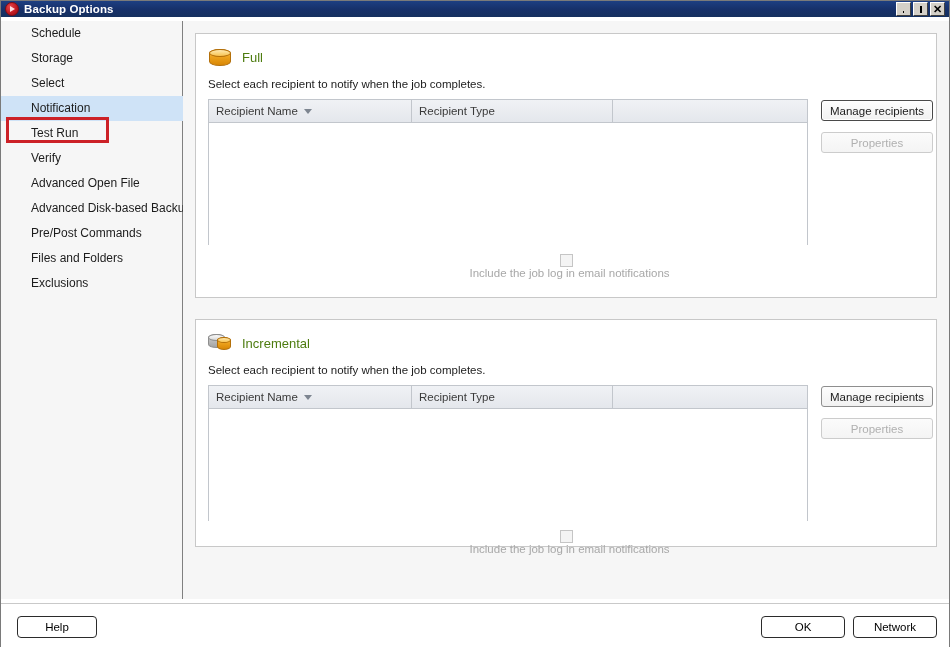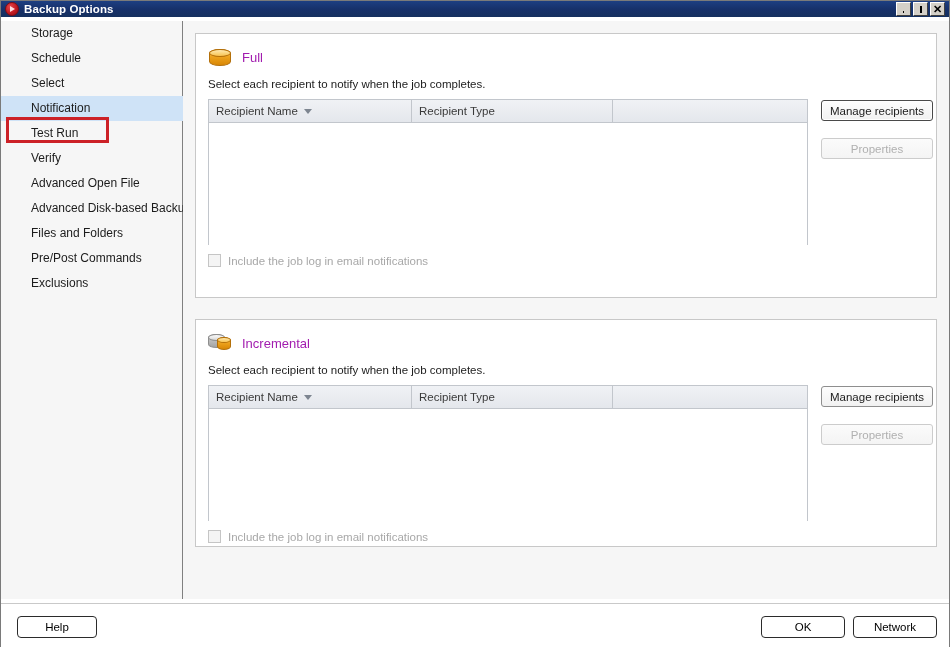--- a/index.html
+++ b/index.html
@@ -112,21 +112,21 @@
     box-sizing: border-box;
     padding: 10px 12px 12px 12px;
     position: relative;
   }
   .group-panel + .group-panel { margin-top: 21px; }
   .panel-full { height: 265px; }
   .panel-incremental { height: 228px; }
 
   .group-head { display: flex; align-items: center; height: 26px; }
   .group-title {
-    font-size: 13px; color: #a21caf; margin-left: 10px;
+    font-size: 13px; color: #4d7c0f; margin-left: 10px;
   }
   .group-desc {
     font-size: 11.5px; color: #1c1c1c;
     margin-top: 8px; margin-bottom: 9px;
   }
 
   
   .icon-db {
     position: relative; width: 24px; height: 22px; flex: 0 0 auto;
   }
@@ -190,21 +190,21 @@
     width: 0; height: 0; margin-left: 6px;
     border-left: 4.5px solid transparent;
     border-right: 4.5px solid transparent;
     border-top: 5px solid #7d8590;
   }
   .tbody { height: 122px; background: #fff; }
   .tbody-incr { height: 112px; background: #fff; }
 
   .side-buttons {
     margin-left: 13px; padding-top: 1px;
-    display: flex; flex-direction: column; gap: 17px;
+    display: flex; flex-direction: column; gap: 11px;
   }
   .btn {
     font-family: "Liberation Sans", sans-serif;
     font-size: 11.5px;
     height: 21px; width: 112px;
     background: linear-gradient(to bottom, #fdfdfd 0%, #f1f1f1 100%);
     border: 1px solid #8e8e8e;
     border-radius: 3px;
     color: #1c1c1c;
     cursor: default;
@@ -218,20 +218,21 @@
   .btn[disabled], .btn.disabled {
     color: #b0b0b0;
     border-color: #cccccc;
     background: linear-gradient(to bottom, #fbfbfb 0%, #f4f4f4 100%);
   }
 
   
   .check-line {
     display: flex; align-items: center;
     margin-top: 9px;
+    flex-direction: column;
   }
   .checkbox {
     width: 13px; height: 13px;
     border: 1px solid #c5c5c5;
     background: #f4f4f4;
     box-sizing: border-box;
     flex: 0 0 auto;
   }
   .check-label {
     font-size: 11.5px; color: #a8a8a8; margin-left: 7px; white-space: nowrap;
@@ -278,30 +279,30 @@
         </button>
       <button class="win-btn">
           <span class="glyph-close">✕</span>
         </button>
     </span>
   </div>
 
   <div class="body-area">
 
     <div class="sidebar">
+      <div class="nav-item">Schedule</div>
       <div class="nav-item">Storage</div>
-      <div class="nav-item">Schedule</div>
       <div class="nav-item">Select</div>
       <div class="nav-item selected">Notification</div>
       <div class="nav-item">Test Run</div>
       <div class="nav-item">Verify</div>
       <div class="nav-item">Advanced Open File</div>
       <div class="nav-item">Advanced Disk-based Backup</div>
+      <div class="nav-item">Pre/Post Commands</div>
       <div class="nav-item">Files and Folders</div>
-      <div class="nav-item">Pre/Post Commands</div>
       <div class="nav-item">Exclusions</div>
       <div class="annotation-box"></div>
     </div>
 
     <div class="content">
 
       <div class="group-panel panel-full">
         <div class="group-head">
           <span class="icon-db icon-full">
             <span class="cyl"></span>

